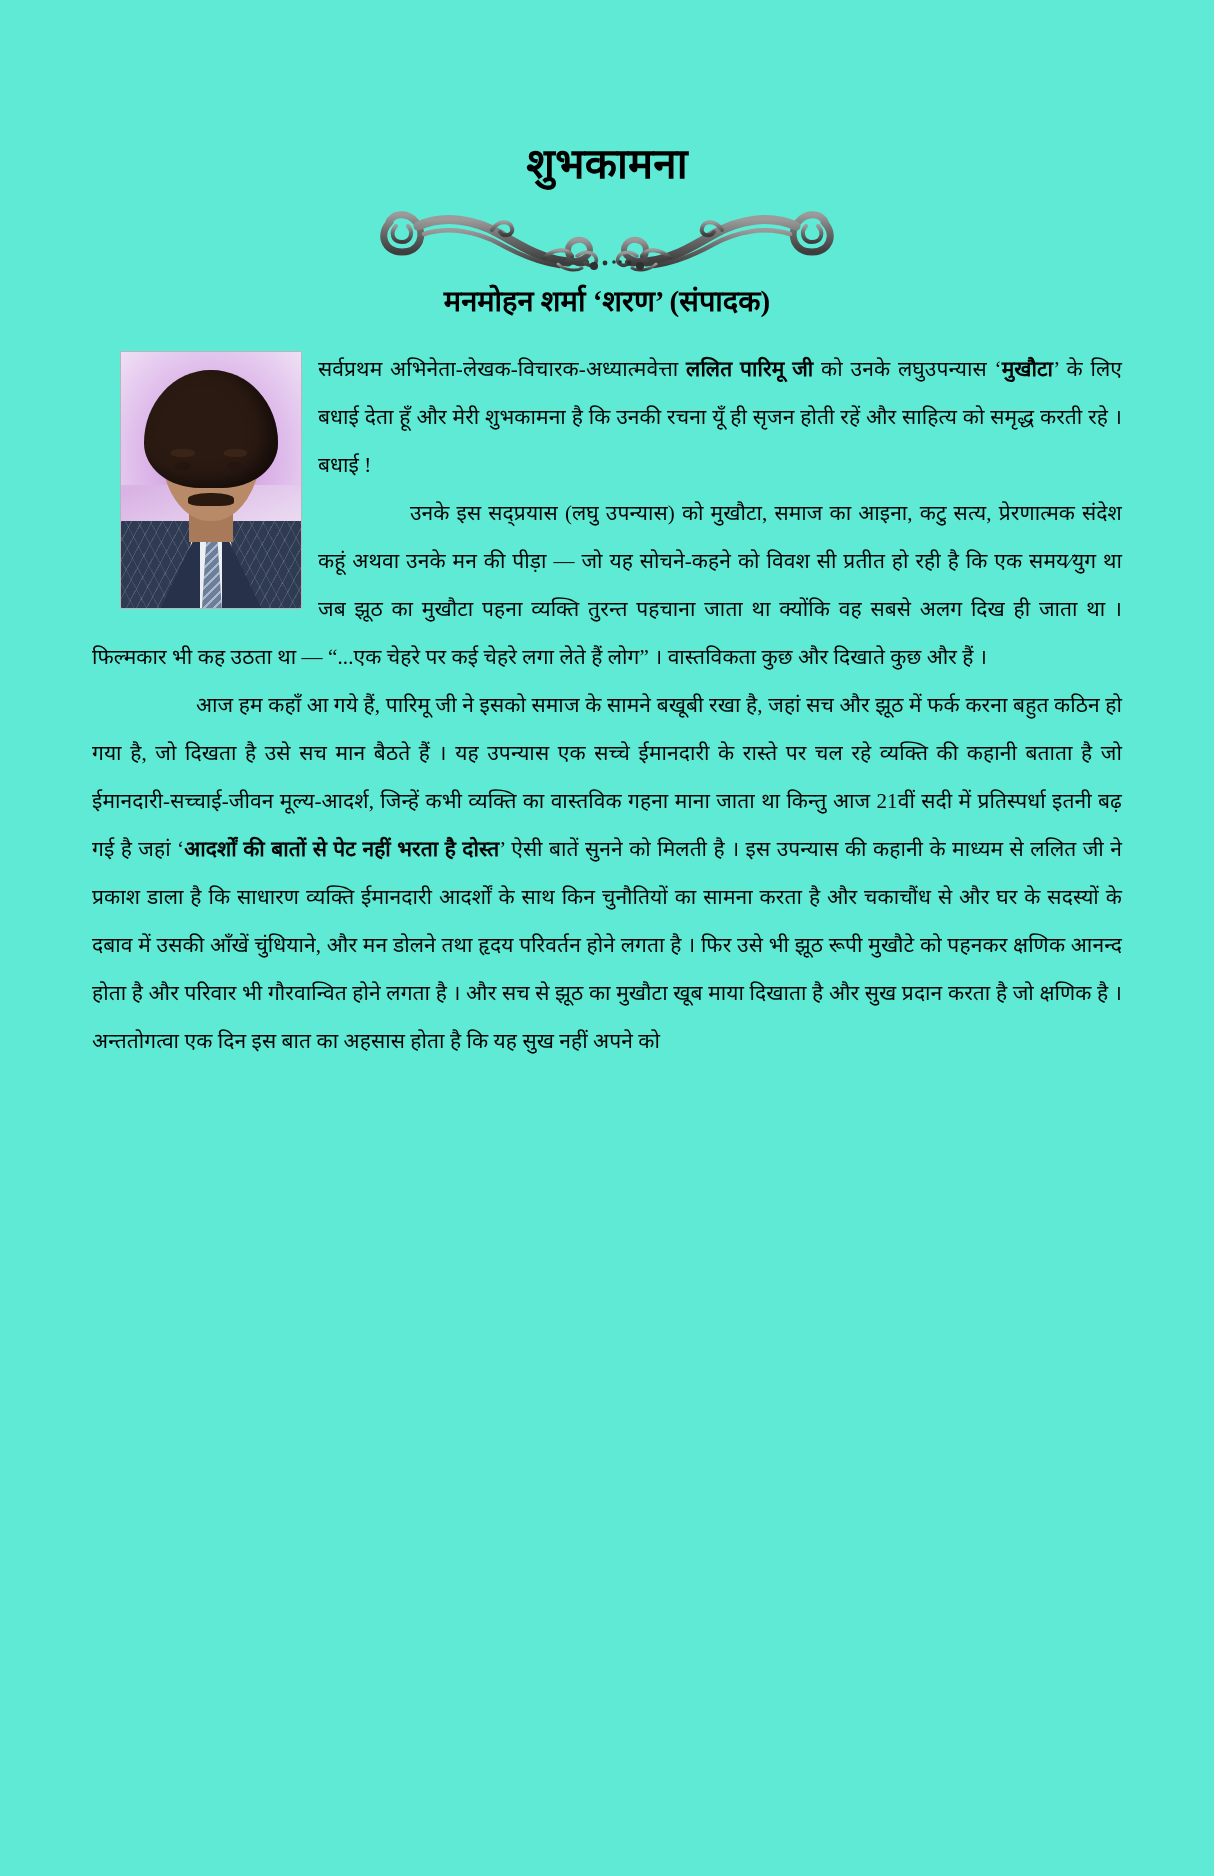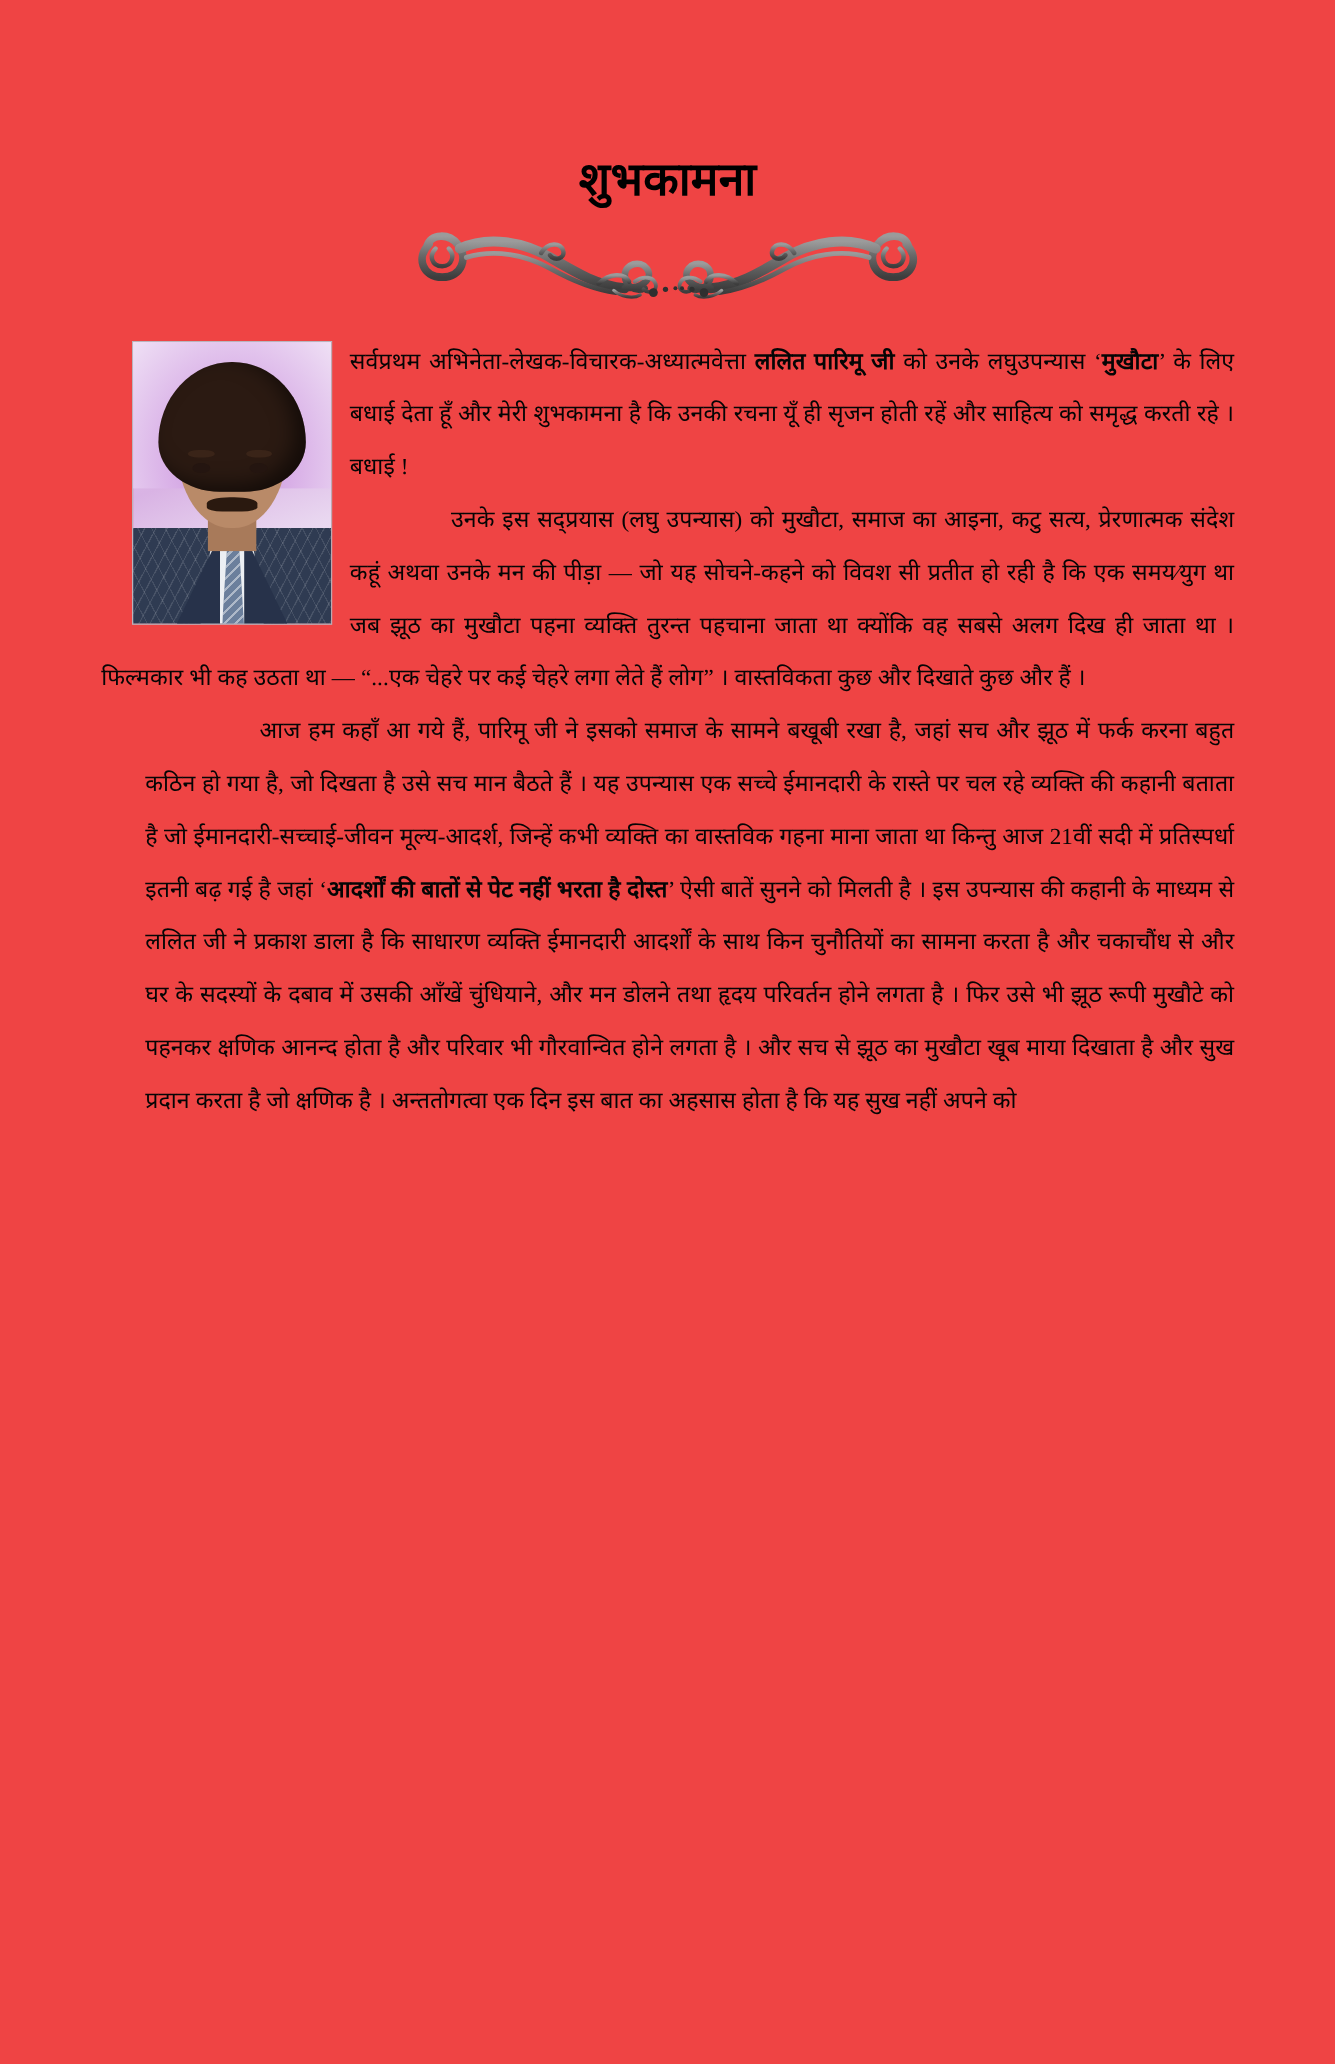--- a/index.html
+++ b/index.html
@@ -13,21 +13,21 @@
     height: 1876px;
     font-family: "Liberation Serif", "DejaVu Serif", serif;
     color: #0a0a0a;
     position: relative;
     overflow: hidden;
   }
 
   .page {
     position: absolute;
     inset: 0;
-    background: #ef4444;
+    background: #5eead4;
     padding: 0;
   }
 
   .content {
     position: absolute;
     left: 92px;
     top: 0;
     width: 1030px;
   }
 
@@ -157,21 +157,21 @@
     line-height: 48px;
     text-align: justify;
     text-justify: inter-word;
     color: #050505;
     letter-spacing: 0.1px;
     -webkit-hyphens: none;
     hyphens: none;
   }
   p.para + p.para { margin-top: 0; }
   p.para.indent { text-indent: 92px; }
-  p.para.indent2 { text-indent: 104px; margin-left: 40px; }
+  p.para.indent2 { text-indent: 104px; }
 
   b.strong { font-weight: 700; }
 
   .clearfix::after { content: ""; display: block; clear: both; }
 </style>
 </head>
 <body>
 
 <div class="page">
   <div class="content">
@@ -213,20 +213,21 @@
           <circle cx="222" cy="66" r="4"></circle>
           <circle cx="233" cy="63" r="2.4"></circle>
           <circle cx="242" cy="62" r="1.8"></circle>
           <circle cx="248" cy="62" r="1.8"></circle>
           <circle cx="257" cy="63" r="2.4"></circle>
           <circle cx="268" cy="66" r="4"></circle>
         </g>
       </svg>
     </div>
 
+    <div class="byline">मनमोहन शर्मा ‘शरण’ (संपादक)</div>
 
     <div class="body-block clearfix">
 
       <div class="portrait">
         <div class="bg-glow"></div>
         <div class="suit"></div>
         <div class="shirt"></div>
         <div class="lapel-l"></div>
         <div class="lapel-r"></div>
         <div class="tie"></div>

